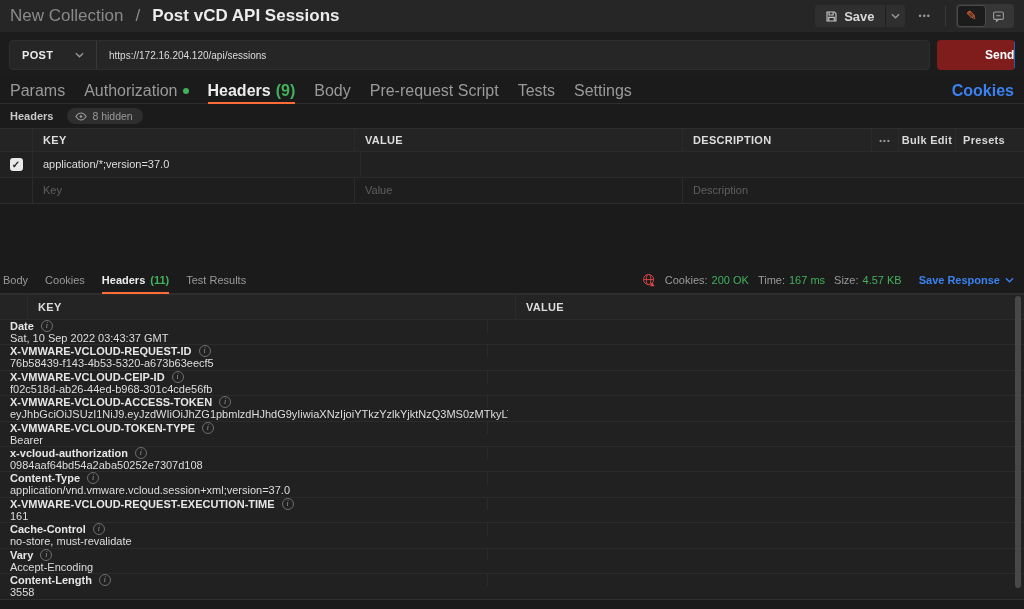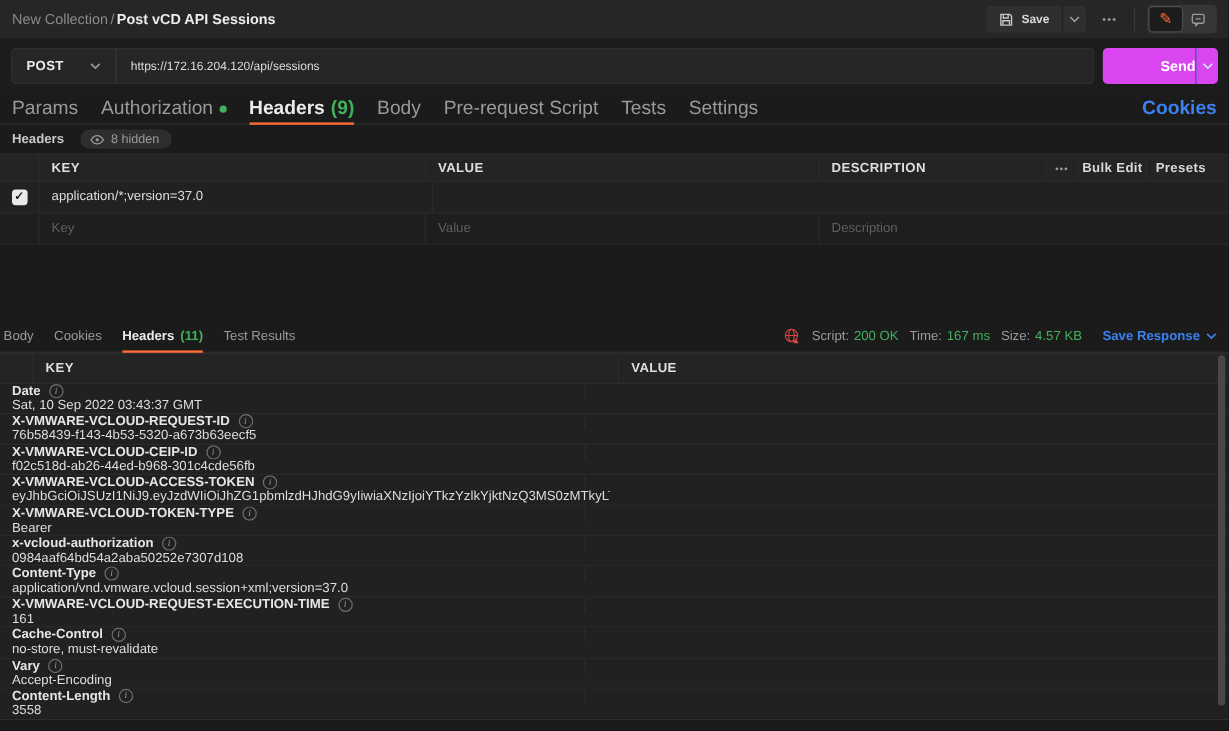--- a/index.html
+++ b/index.html
@@ -4,40 +4,40 @@
 <style>
   * { margin:0; padding:0; box-sizing:border-box; }
   html,body { background:#111; }
   .app {
     position:relative; width:1024px; height:609px; overflow:hidden;
     background:#1b1b1b; font-family:"Liberation Sans", sans-serif;
     color:#e8e8e8; -webkit-font-smoothing:antialiased;
   }
   
   .topbar { height:32px; background:#262626; display:flex; align-items:center; padding:0 10px; }
-  .crumb { font-size:12px; color:#8a8a8a; display:flex; gap:2px; align-items:center; }
+  .crumb { font-size:17px; color:#8a8a8a; display:flex; gap:12px; align-items:center; }
   .crumb .current { color:#ececec; font-weight:bold; }
   .top-right { margin-left:auto; display:flex; align-items:center; gap:10px; }
   .save-group { display:flex; background:#2f2f2f; border-radius:3px; overflow:hidden; height:22px; }
-  .save-main { display:flex; align-items:center; gap:6px; padding:0 10px; font-size:10px; font-weight:bold; color:#d8d8d8; cursor:pointer; }
+  .save-main { display:flex; align-items:center; gap:6px; padding:0 10px; font-size:13px; font-weight:bold; color:#d8d8d8; cursor:pointer; }
   .save-caret { width:20px; display:flex; align-items:center; justify-content:center; border-left:1px solid #1f1f1f; cursor:pointer; }
   .dots-btn { color:#9a9a9a; font-size:9px; letter-spacing:1px; cursor:pointer; padding:4px 4px; }
   .vdiv { width:1px; height:20px; background:#3a3a3a; }
   .icon-toggle { display:flex; background:#363636; border-radius:4px; padding:2px; height:24px; }
   .icon-cell { width:27px; display:flex; align-items:center; justify-content:center; border-radius:3px; cursor:pointer; }
   .icon-cell.selected { background:#1c1c1c; box-shadow:0 0 0 1px #4a4a4a; }
   .pencil { color:#ff6c37; font-size:13px; transform:translateY(-1px); }
   
   .reqbar { height:46px; display:flex; align-items:center; padding:0 9px; gap:7px; background:#1c1c1c; }
   .url-box { flex:1; height:30px; background:#262626; border:1px solid #2e2e2e; border-radius:4px; display:flex; align-items:center; }
   .method { display:flex; align-items:center; justify-content:space-between; width:86px; padding:0 12px; cursor:pointer; }
   .method-label { font-size:11px; font-weight:bold; color:#ececec; letter-spacing:.3px; }
   .url-sep { width:1px; align-self:stretch; background:#383838; }
   .url-text { font-size:10px; color:#dcdcdc; padding:0 12px; white-space:nowrap; overflow:hidden; }
-  .send-btn { width:96px; height:30px; background:#d946ef; border-radius:4px; display:flex; overflow:hidden; cursor:pointer;padding-left:48px; }
+  .send-btn { width:78px; height:30px; background:#7f1d1d; border-radius:4px; display:flex; overflow:hidden; cursor:pointer;padding-left:48px; }
   .send-label { flex:1; display:flex; align-items:center; justify-content:center; font-size:12px; font-weight:bold; color:#fff; }
   .send-caret { width:21px; display:flex; align-items:center; justify-content:center; border-left:1px solid #1e63b5; }
   
   .tabs-row { height:26px; border-bottom:1px solid #2e2e2e; display:flex; align-items:stretch; padding:0 10px; font-size:16px; color:#9a9a9a; }
   .tab { display:flex; align-items:center; gap:5px; margin-right:19px; position:relative; cursor:pointer; white-space:nowrap; }
   .tab .cnt { color:#43b05c; }
   .tab.active { color:#ececec; font-weight:bold; }
   .tab.active::after { content:""; position:absolute; left:0; right:0; bottom:-1px; height:2px; background:#ff6c37; }
   .green-dot { width:6px; height:6px; border-radius:50%; background:#43b05c; display:inline-block; }
   .cookies-link { margin-left:auto; color:#3b82f0; font-weight:bold; cursor:pointer; display:flex; align-items:center; }
@@ -242,21 +242,21 @@
     <div class="resp-meta">
       <span>
         <svg width="14" height="14" viewBox="0 0 16 16" fill="none" stroke="#d64545" stroke-width="1.1">
           <circle cx="7.5" cy="7.5" r="5.8"></circle>
             <ellipse cx="7.5" cy="7.5" rx="2.6" ry="5.8"></ellipse>
             <path d="M1.7 7.5h11.6"></path>
           <path d="M9.2 15l2.6-4.6 2.6 4.6z" fill="#d64545" stroke="none"></path>
         </svg>
       </span>
       <div class="meta-pair">
-        <span>Script:</span>
+        <span>Cookies:</span>
         <span class="v">200 OK</span>
       </div>
       <div class="meta-pair">
         <span>Time:</span>
         <span class="v">167 ms</span>
       </div>
       <div class="meta-pair">
         <span>Size:</span>
         <span class="v">4.57 KB</span>
       </div>

